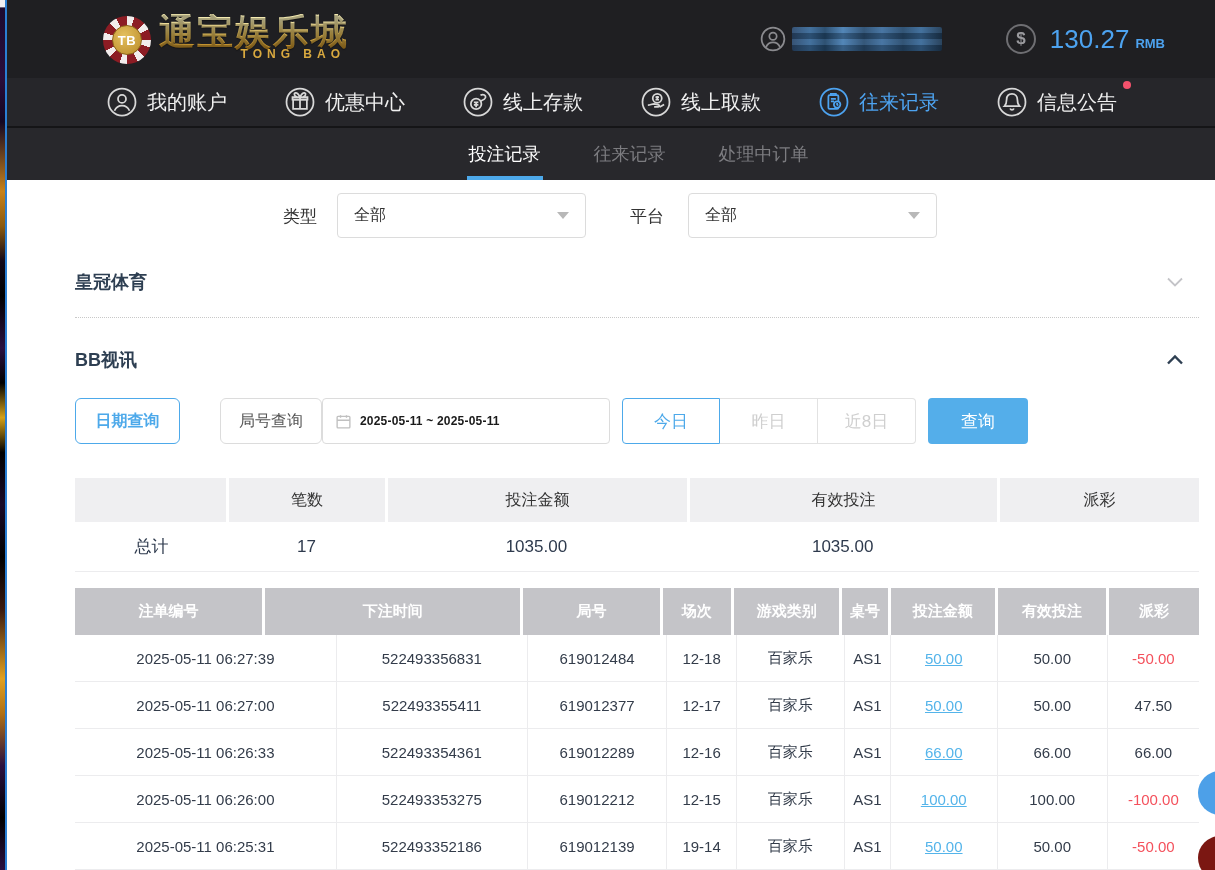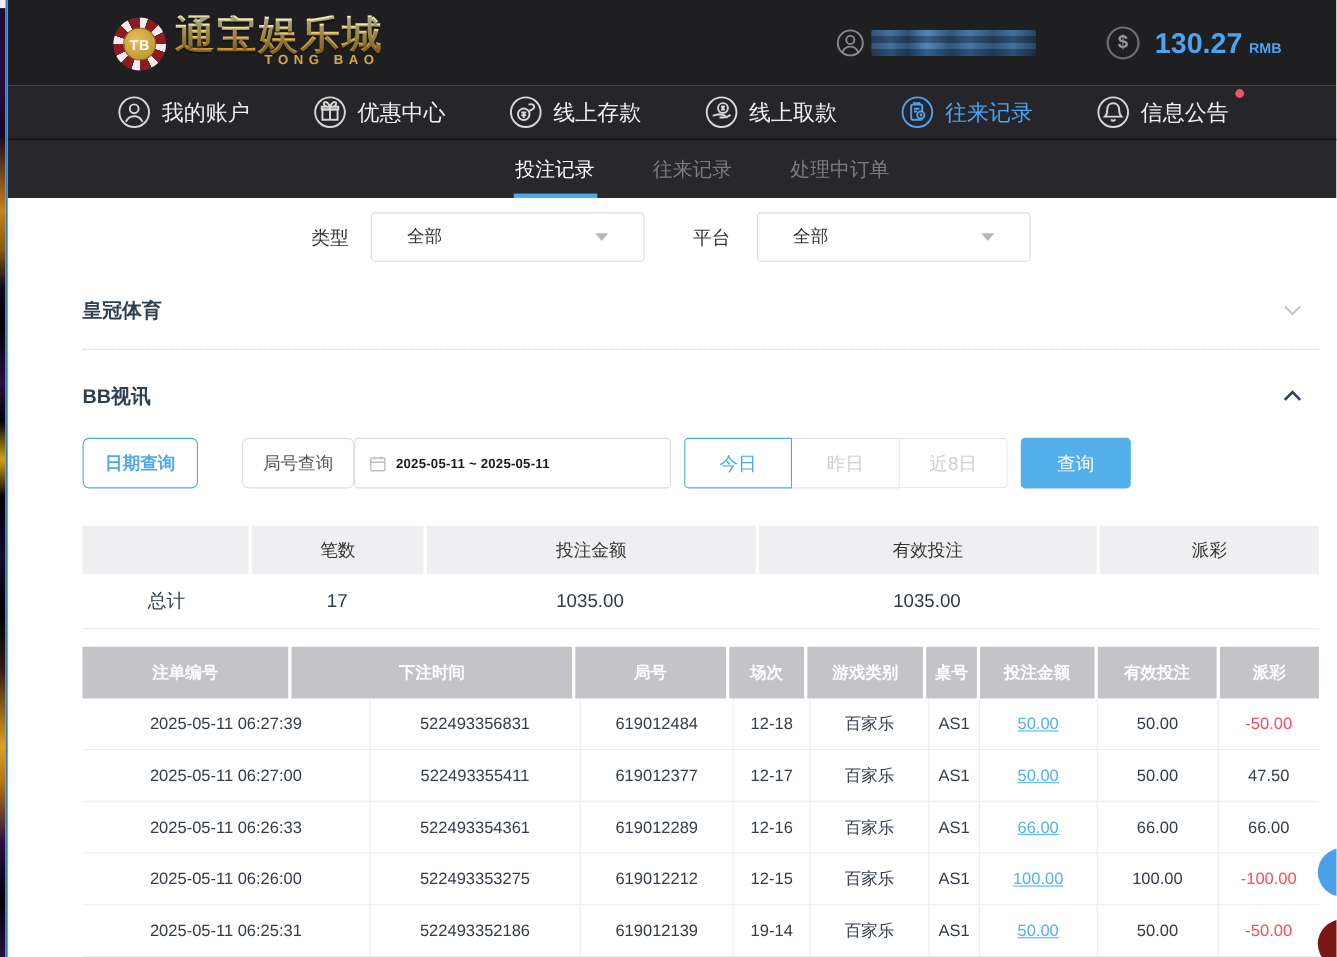--- a/index.html
+++ b/index.html
@@ -38,21 +38,21 @@
   .user-ico { color:#8a8a8e; display:flex; }
   .user-blur { width:150px; height:24px; margin-left:6px; border-radius:2px;
     background:
       repeating-linear-gradient(0deg, rgba(0,0,0,0.25) 0 6px, rgba(255,255,255,0.05) 6px 12px),
       linear-gradient(90deg,#2c4a6e 0%,#3a6a99 12%,#23486b 22%,#4a80b4 34%,#2a4e72 48%,#3f6f9f 60%,#274b6e 74%,#3a6a99 86%,#1f3a55 100%);
     filter:blur(0.6px); }
   .balance { display:flex; align-items:center; margin-left:64px; }
   .dollar-ico { width:30px; height:30px; border-radius:50%; border:2px solid #6e6e72;
     color:#9a9a9e; font-size:17px; font-weight:bold; display:flex; align-items:center;
     justify-content:center; }
-  .balance-num { color:#4da3f0; font-size:26px; margin-left:14px;font-weight:bold; }
+  .balance-num { color:#4da3f0; font-size:26px; margin-left:14px; }
   .balance-cur { color:#4da3f0; font-size:13px; font-weight:bold; margin-left:6px; margin-top:8px; }
 
   
   .nav-bar { position:absolute; left:7px; top:78px; width:1208px; height:50px;
     background:#26262a; border-bottom:2px solid #151517;
     display:flex; align-items:center; justify-content:space-between; padding:0 98px 0 100px; }
   .nav-item { display:flex; align-items:center; gap:10px; color:#f0f0f0; font-size:20px;
     cursor:pointer; position:relative; }
   .nav-item .nico { color:#d8d8d8; display:flex; }
   .nav-item.active { color:#4da3f0; }
@@ -74,21 +74,21 @@
   .content { position:absolute; left:7px; top:180px; width:1208px; height:690px;
     background:#fff; }
 
   .filters { position:absolute; top:13px; left:0; width:100%; height:46px; }
   .flt-label { position:absolute; top:0; height:46px; display:flex; align-items:center;
     font-size:17px; color:#333; }
   .flt-label.type { left:276px; }
   .flt-label.platform { left:623px; }
   .select { position:absolute; top:0; width:249px; height:45px; border:1px solid #dcdcdc;
     border-radius:4px; background:#fff; display:flex; align-items:center;
-    padding:0 32px; font-size:16px; color:#333; cursor:pointer; }
+    padding:0 16px; font-size:16px; color:#333; cursor:pointer; }
   .select.type { left:330px; }
   .select.platform { left:681px; }
   .caret { margin-left:auto; width:0; height:0; border-left:6px solid transparent;
     border-right:6px solid transparent; border-top:7px solid #b8b8b8; }
 
   .section-row { position:absolute; left:68px; width:1124px; height:47px;
     display:flex; align-items:center; justify-content:space-between; cursor:pointer; }
   .section-row .sec-title { font-size:18px; font-weight:bold; color:#2e3f52; }
   .sec-crown { top:78px; }
   .sec-bb { top:156px; }

